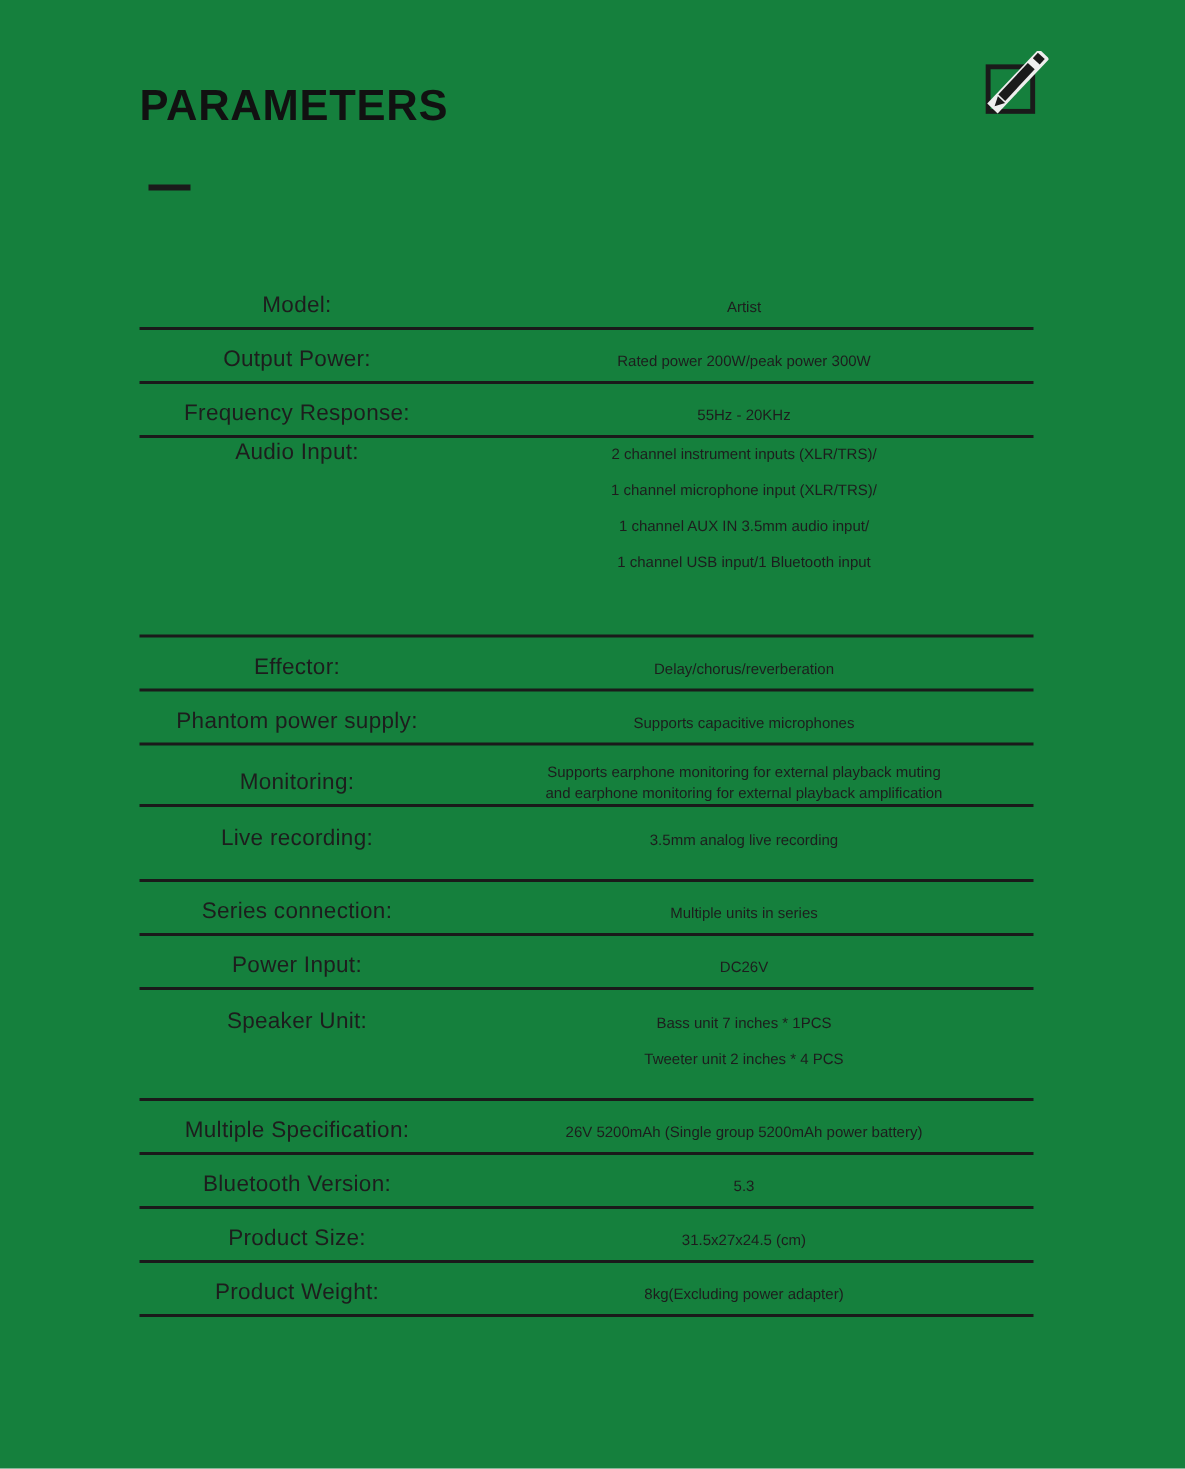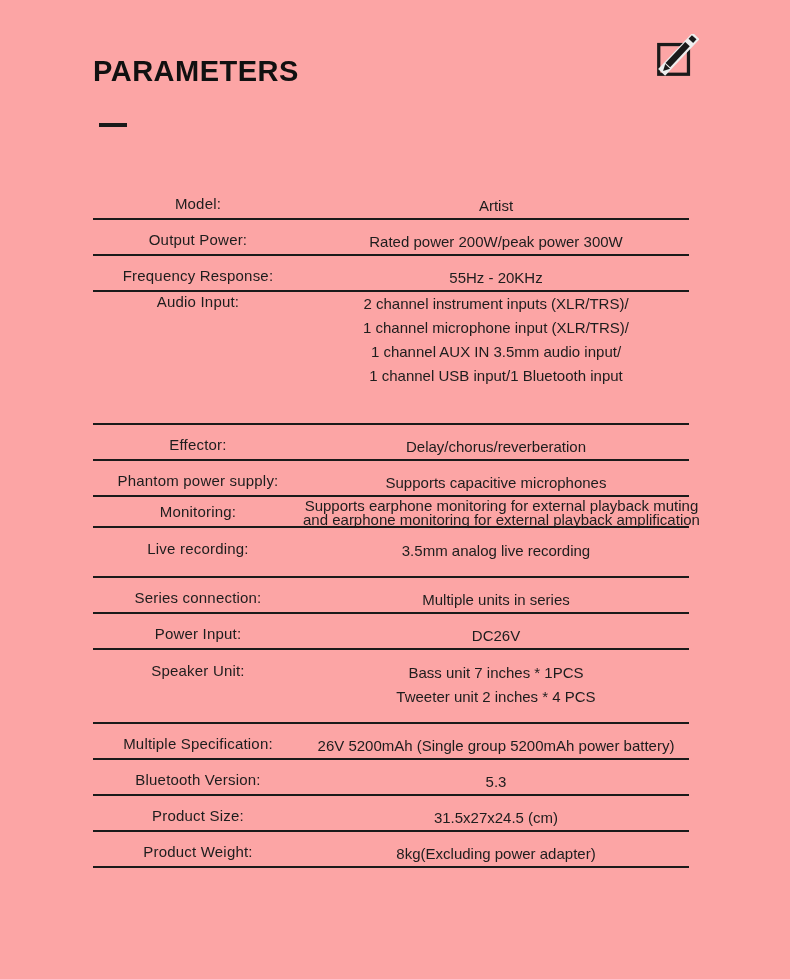--- a/index.html
+++ b/index.html
@@ -3,21 +3,21 @@
 <meta charset="utf-8">
 <style>
   * { margin: 0; padding: 0; box-sizing: border-box; }
   html, body { background: #e4e4e4; }
   body { font-family: "Liberation Sans", sans-serif; }
 
   .page {
     position: relative;
     width: 790px;
     height: 979px;
-    background: #fca5a5;
+    background: #15803d;
     overflow: hidden;
     margin: 0 auto;
   }
 
   .header { padding: 52px 93px 0 93px; position: relative; }
 
   .page-title {
     font-size: 29px;
     line-height: 38px;
     font-weight: bold;
@@ -60,38 +60,38 @@
     width: 210px;
     font-size: 15px;
     line-height: 16px;
     color: #1d1d1d;
     letter-spacing: 0.2px;
   }
 
   .value {
     flex: 1 1 auto;
     padding-top: 2px;
-    font-size: 15px;
+    font-size: 10px;
     color: #1d1d1d;
   }
 
   .value-line {
     line-height: 15px;
     white-space: nowrap;
   }
   .value-line + .value-line { margin-top: 9px; }
 
   
   .row--multi { padding: 13px 0 18px 0; }
 
   
   .row--tall { padding: 2px 0 40px 0; }
 
   
-  .row--wrap { padding: 2px 0 0 0; }
+  .row--wrap { padding: 12px 0 0 0; }
   .row--wrap .label { padding-top: 5px; }
   .row--wrap .value { padding-top: 0; }
   .row--wrap .value-line { line-height: 13.5px; }
   .row--wrap .value-line + .value-line { margin-top: 0; }
 </style>
 </head>
 <body>
 
 <div class="page">
 

